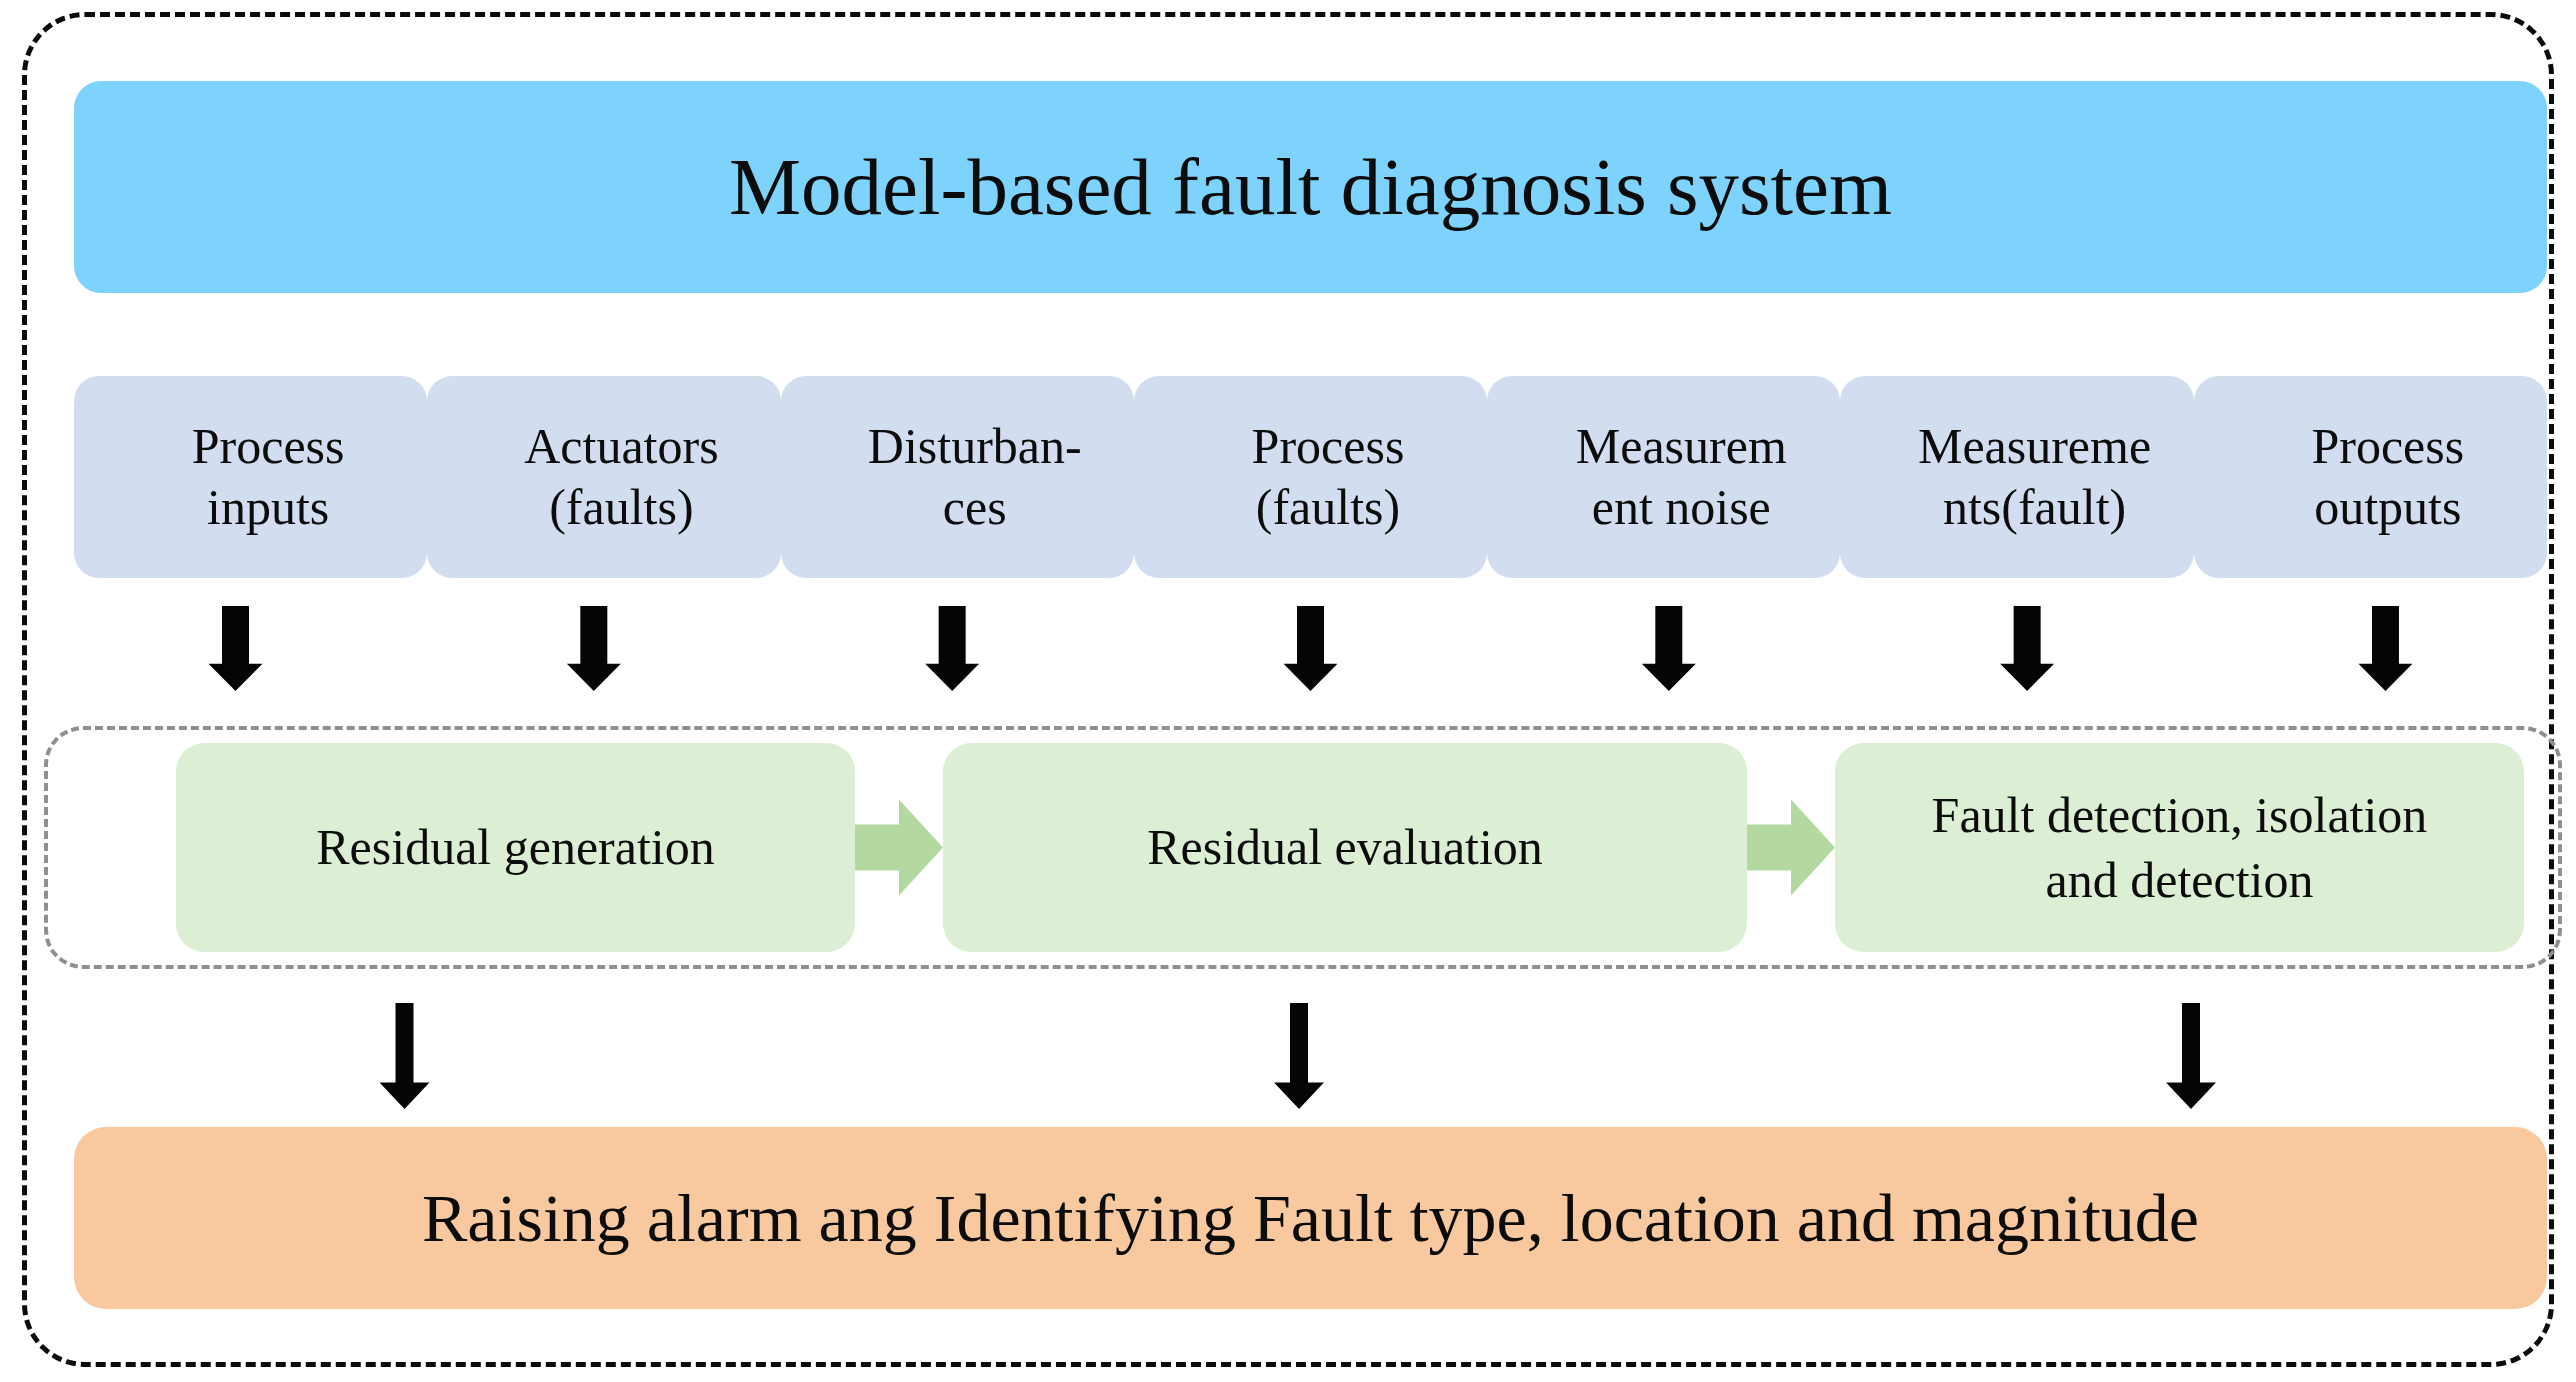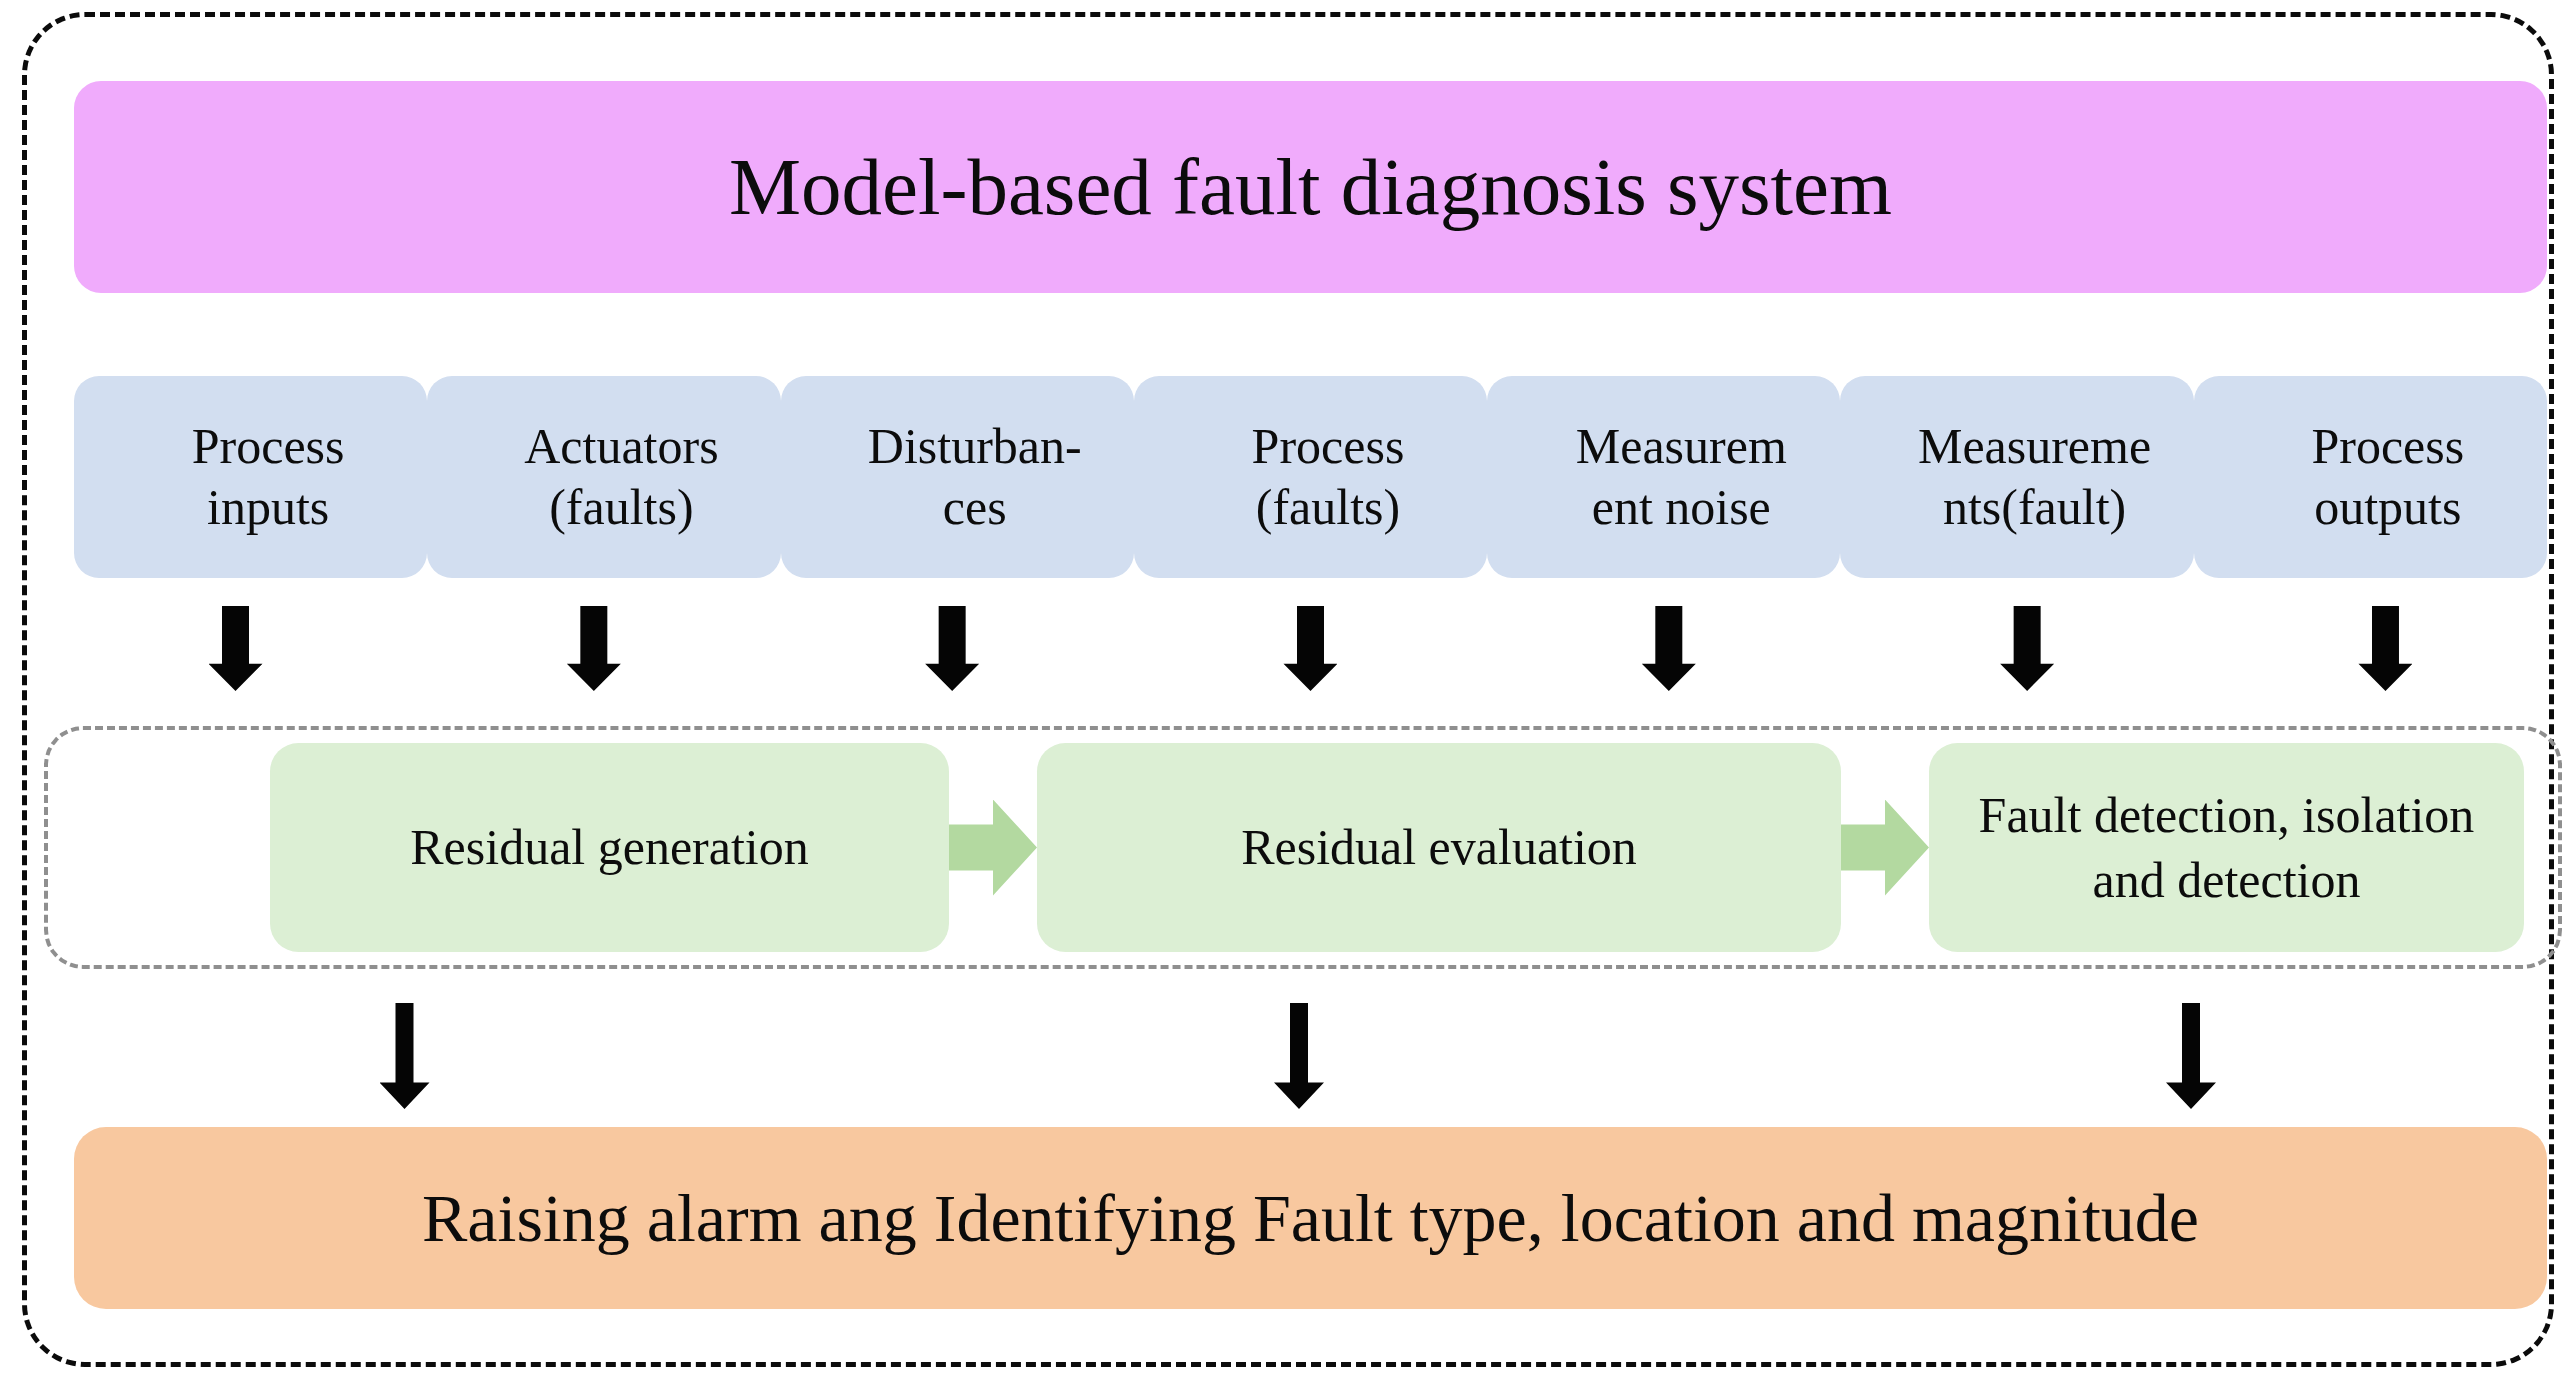--- a/index.html
+++ b/index.html
@@ -17,21 +17,21 @@
     left: 22px; top: 11.7px;
     width: 2532px; height: 1355px;
     box-sizing: border-box;
     border: 5.9px dashed #0b0b0b;
     border-radius: 63px;
   }
   .title-box {
     position: absolute;
     left: 74px; top: 81px;
     width: 2473px; height: 212px;
-    background: #f0abfc;
+    background: #7dd3fc;
     border-radius: 27px;
     display: flex; align-items: center; justify-content: center;
     font-size: 81px;
   }
   .inputs-row {
     position: absolute;
     left: 74px; top: 376px;
     width: 2473px; height: 202px;
     display: flex; justify-content: space-between;
   }
@@ -73,21 +73,21 @@
     background: #dcefd4;
     border-radius: 28.5px;
     display: flex; flex-direction: column;
     align-items: center; justify-content: center;
     text-align: center;
     font-size: 50px; line-height: 1.3;
     flex: 0 0 auto;
   }
   .stage-1 { width: 679px; }
   .stage-2 { width: 804px; }
-  .stage-3 { width: 595px; }
+  .stage-3 { width: 689px; }
   .arrow-right {
     width: 88px; height: 96px;
     background: #b3d9a0;
     clip-path: polygon(0 26%, 50% 26%, 50% 0, 100% 50%, 50% 100%, 50% 74%, 0 74%);
     flex: 0 0 auto;
   }
   .lower-arrows {
     position: absolute;
     left: 44px; top: 1003px;
     width: 2518px; height: 106px;

